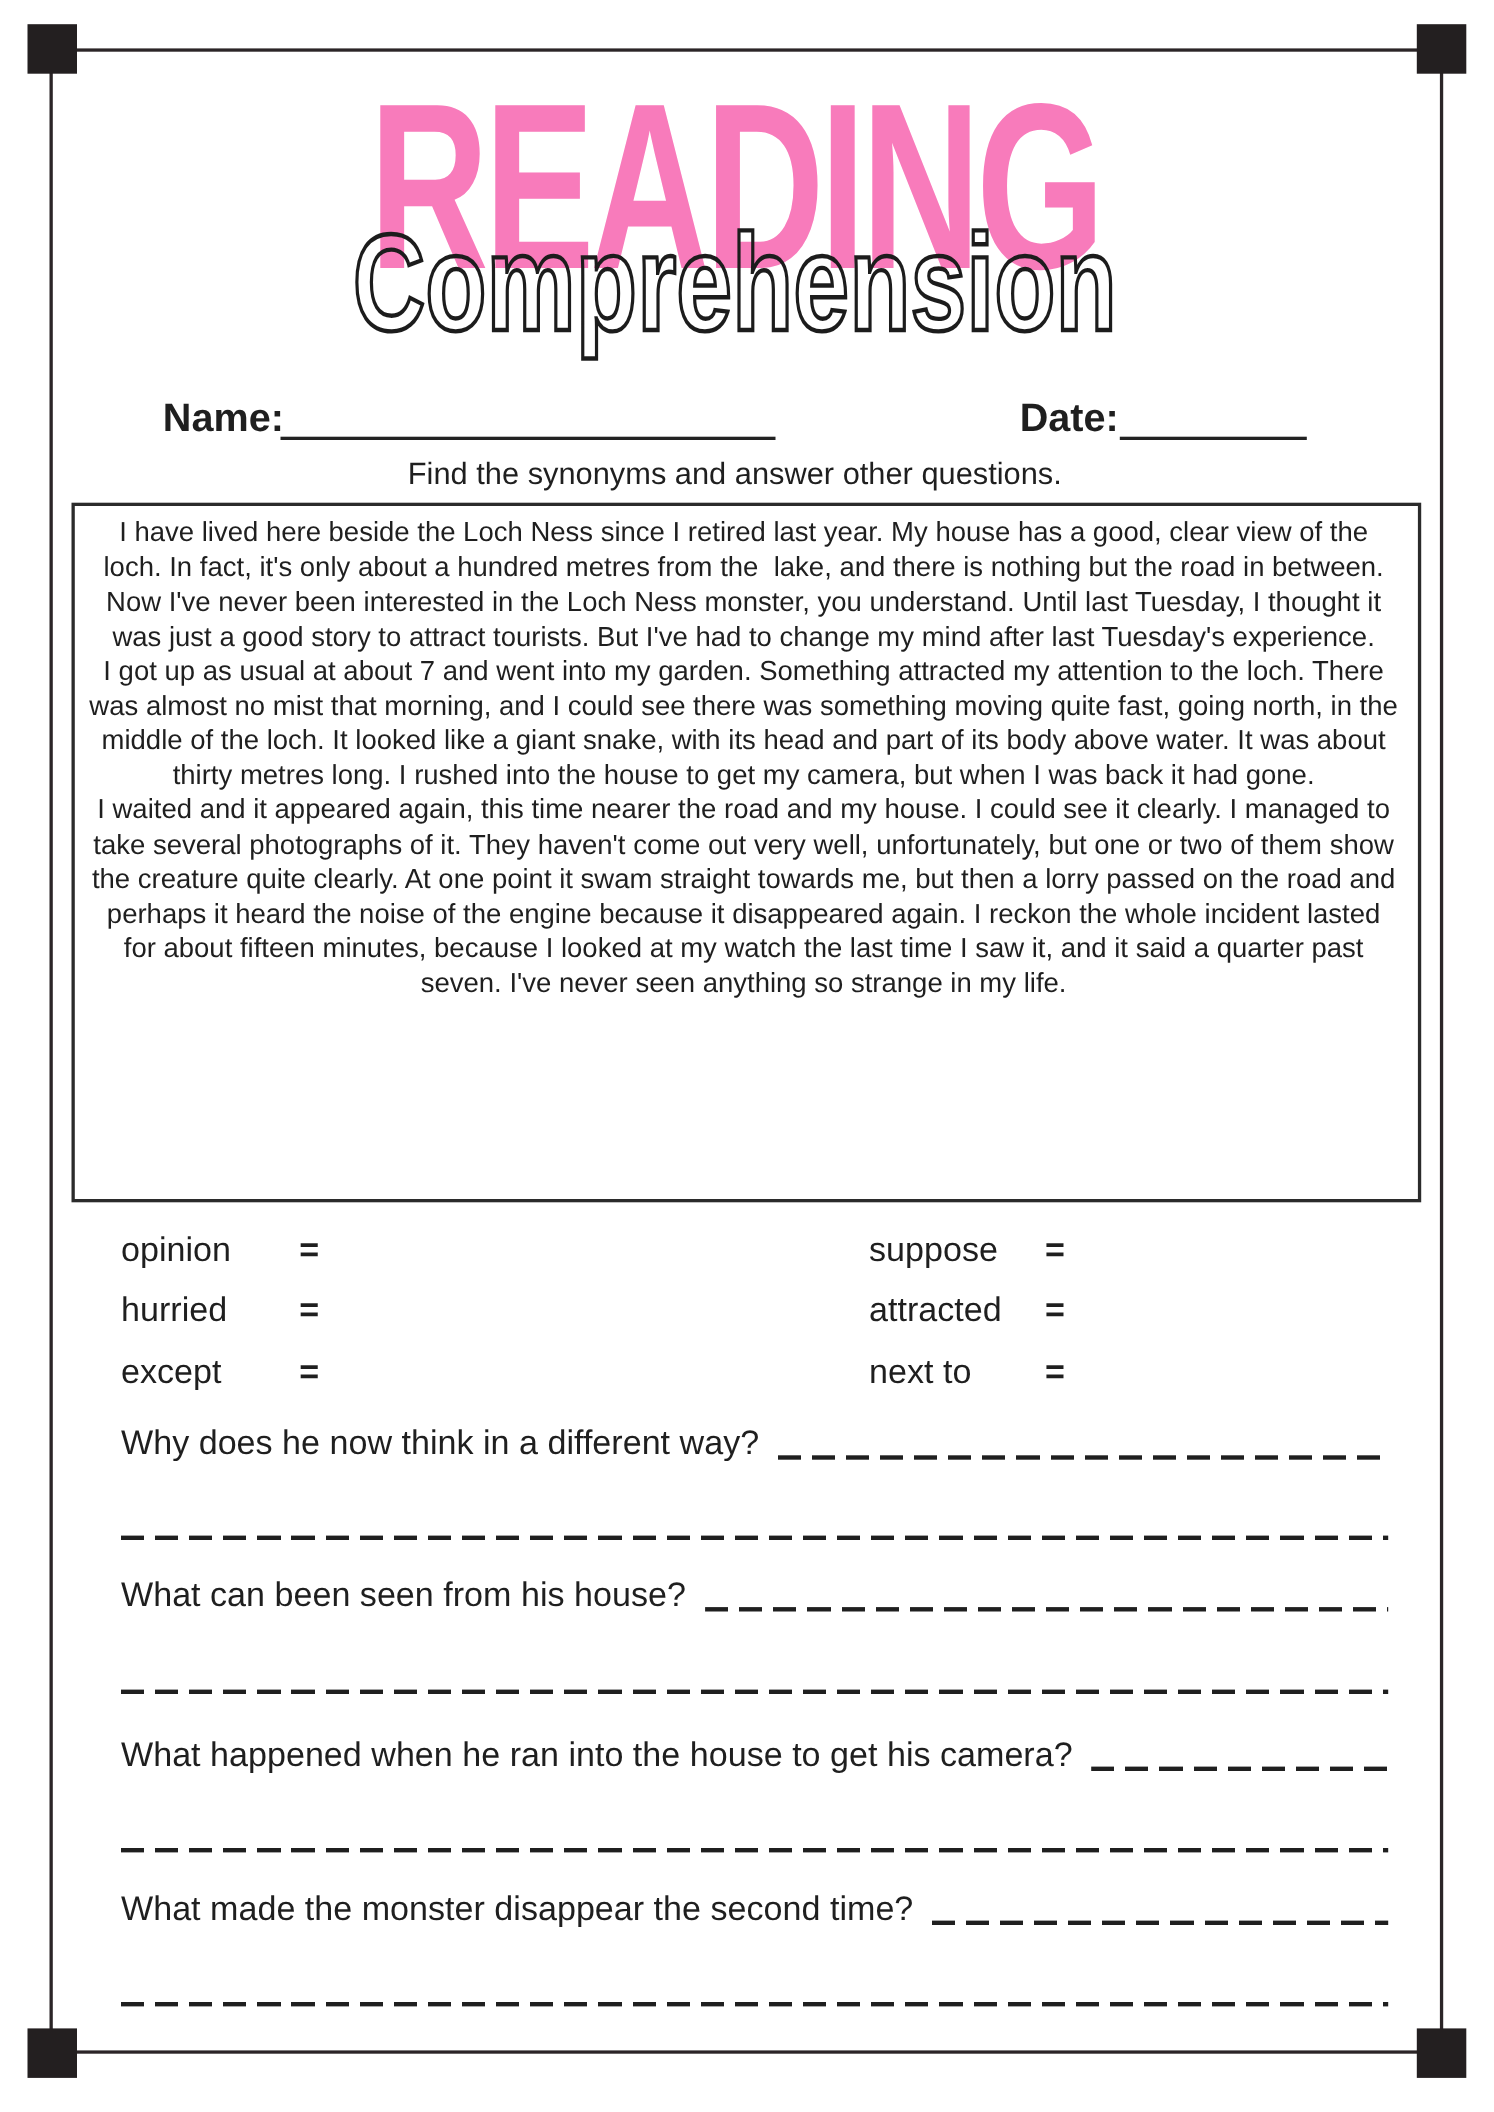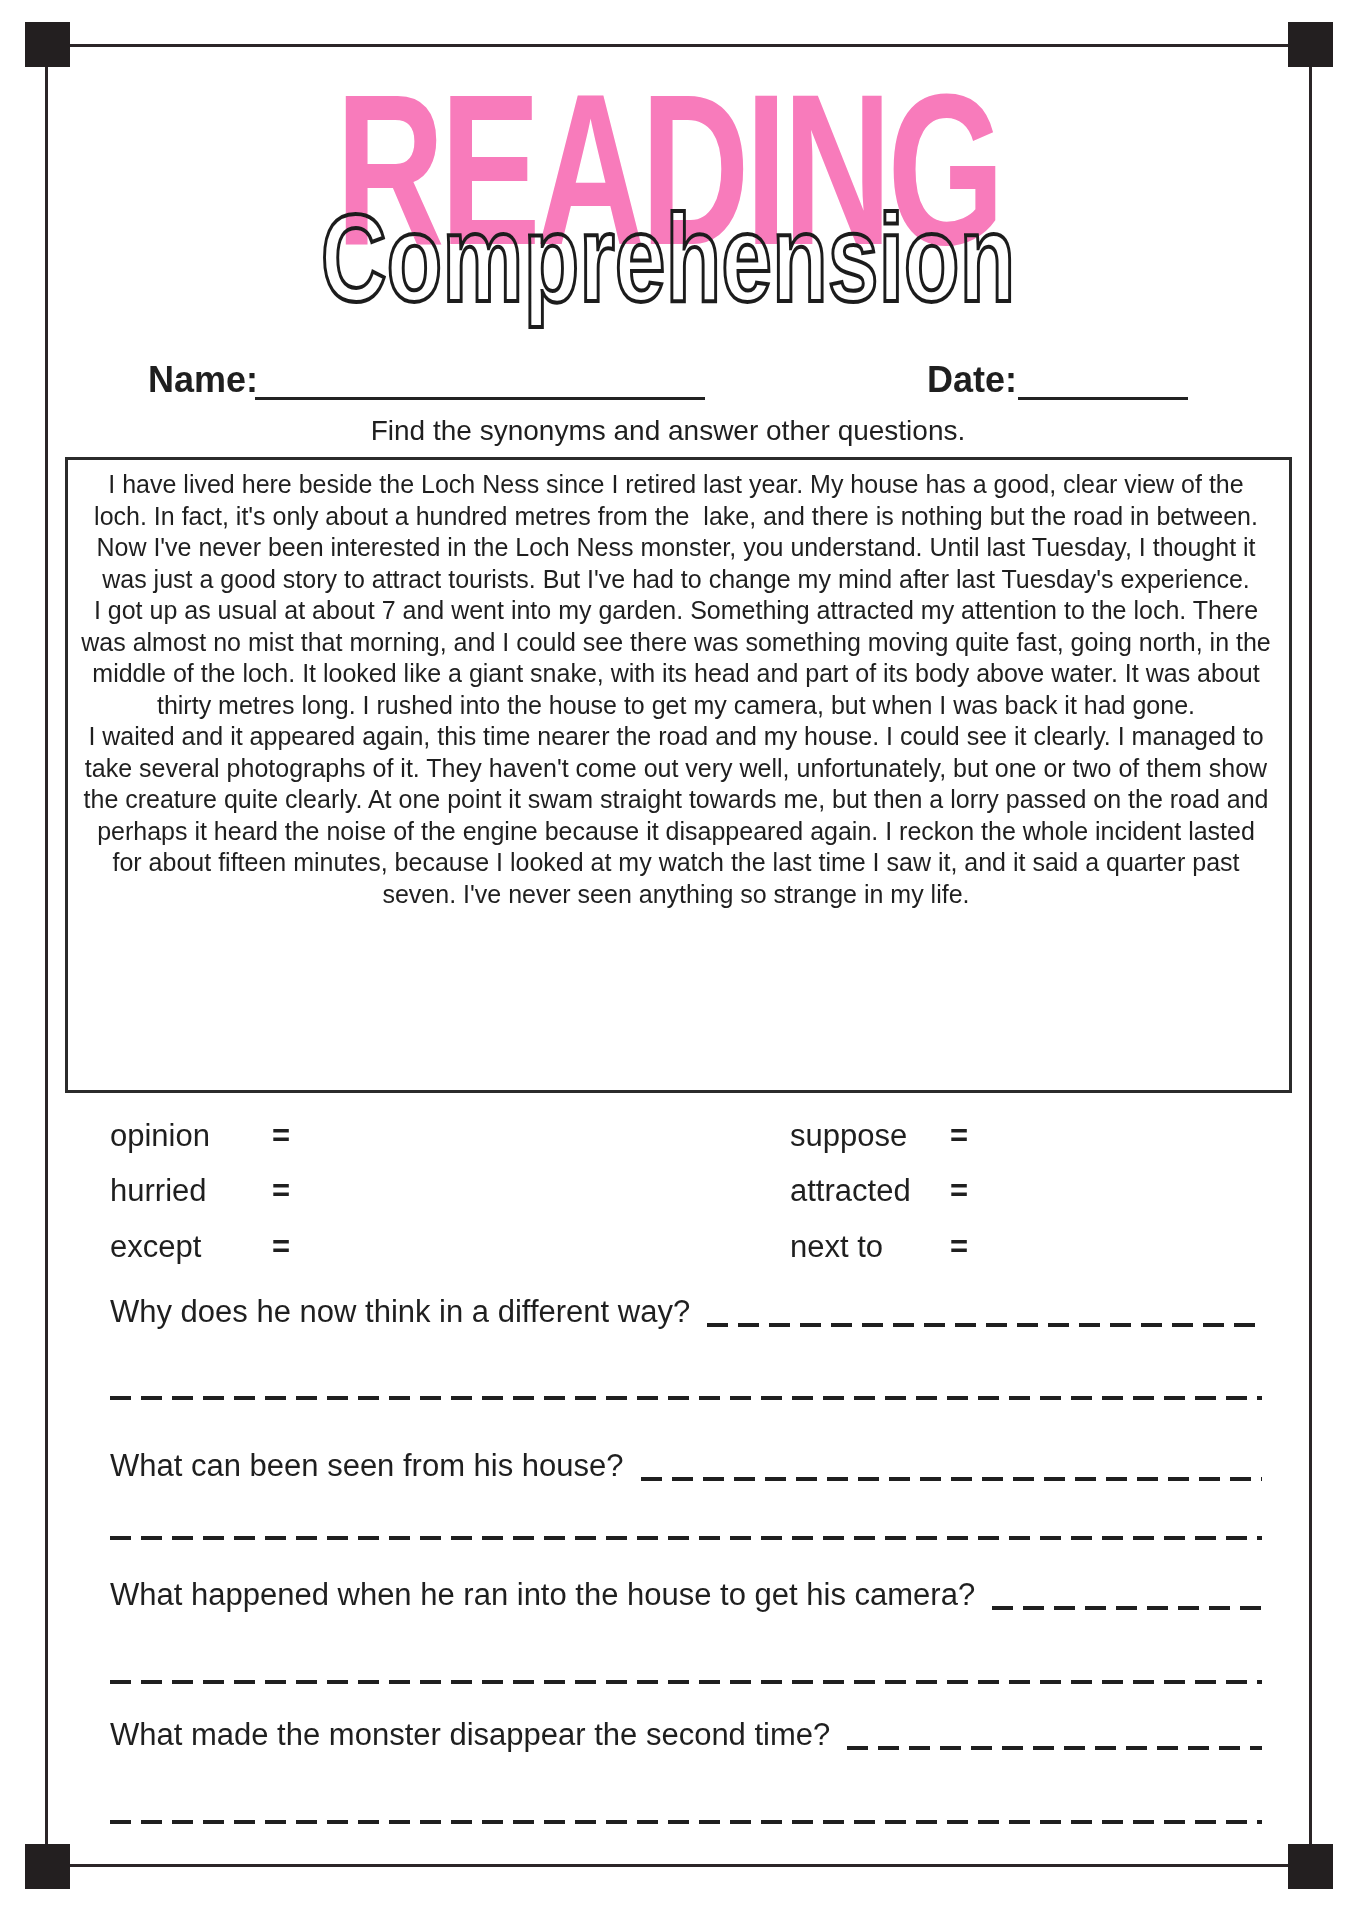--- a/index.html
+++ b/index.html
@@ -74,21 +74,21 @@
   }
   .syn-word { font-size:31px; }
   .syn-eq   { font-size:31px; font-weight:bold; }
 
   
   .question {
     position:absolute; left:110px; width:1152px;
     display:flex; align-items:flex-end;
     font-size:31px; line-height:38px; white-space:nowrap;gap:11px;
   }
-  .q1 { top:1293px; } .q2 { top:1431px;margin-top:16px; } .q3 { top:1576px; } .q4 { top:1716px;justify-content:space-between; }
+  .q1 { top:1293px; } .q2 { top:1431px; } .q3 { top:1576px; } .q4 { top:1716px;justify-content:space-between; }
   .dash-fill {
     flex:1; height:4px; margin-left:6px; margin-bottom:4px;
     background:repeating-linear-gradient(90deg,#1f1f1f 0 21px,transparent 21px 31px);
   }
   .answer-line {
     position:absolute; left:110px; width:1152px; height:4px;
     background:repeating-linear-gradient(90deg,#1f1f1f 0 21px,transparent 21px 31px);
   }
   .a1 { top:1396px; } .a2 { top:1536px; } .a3 { top:1680px; } .a4 { top:1820px; }
 </style>

